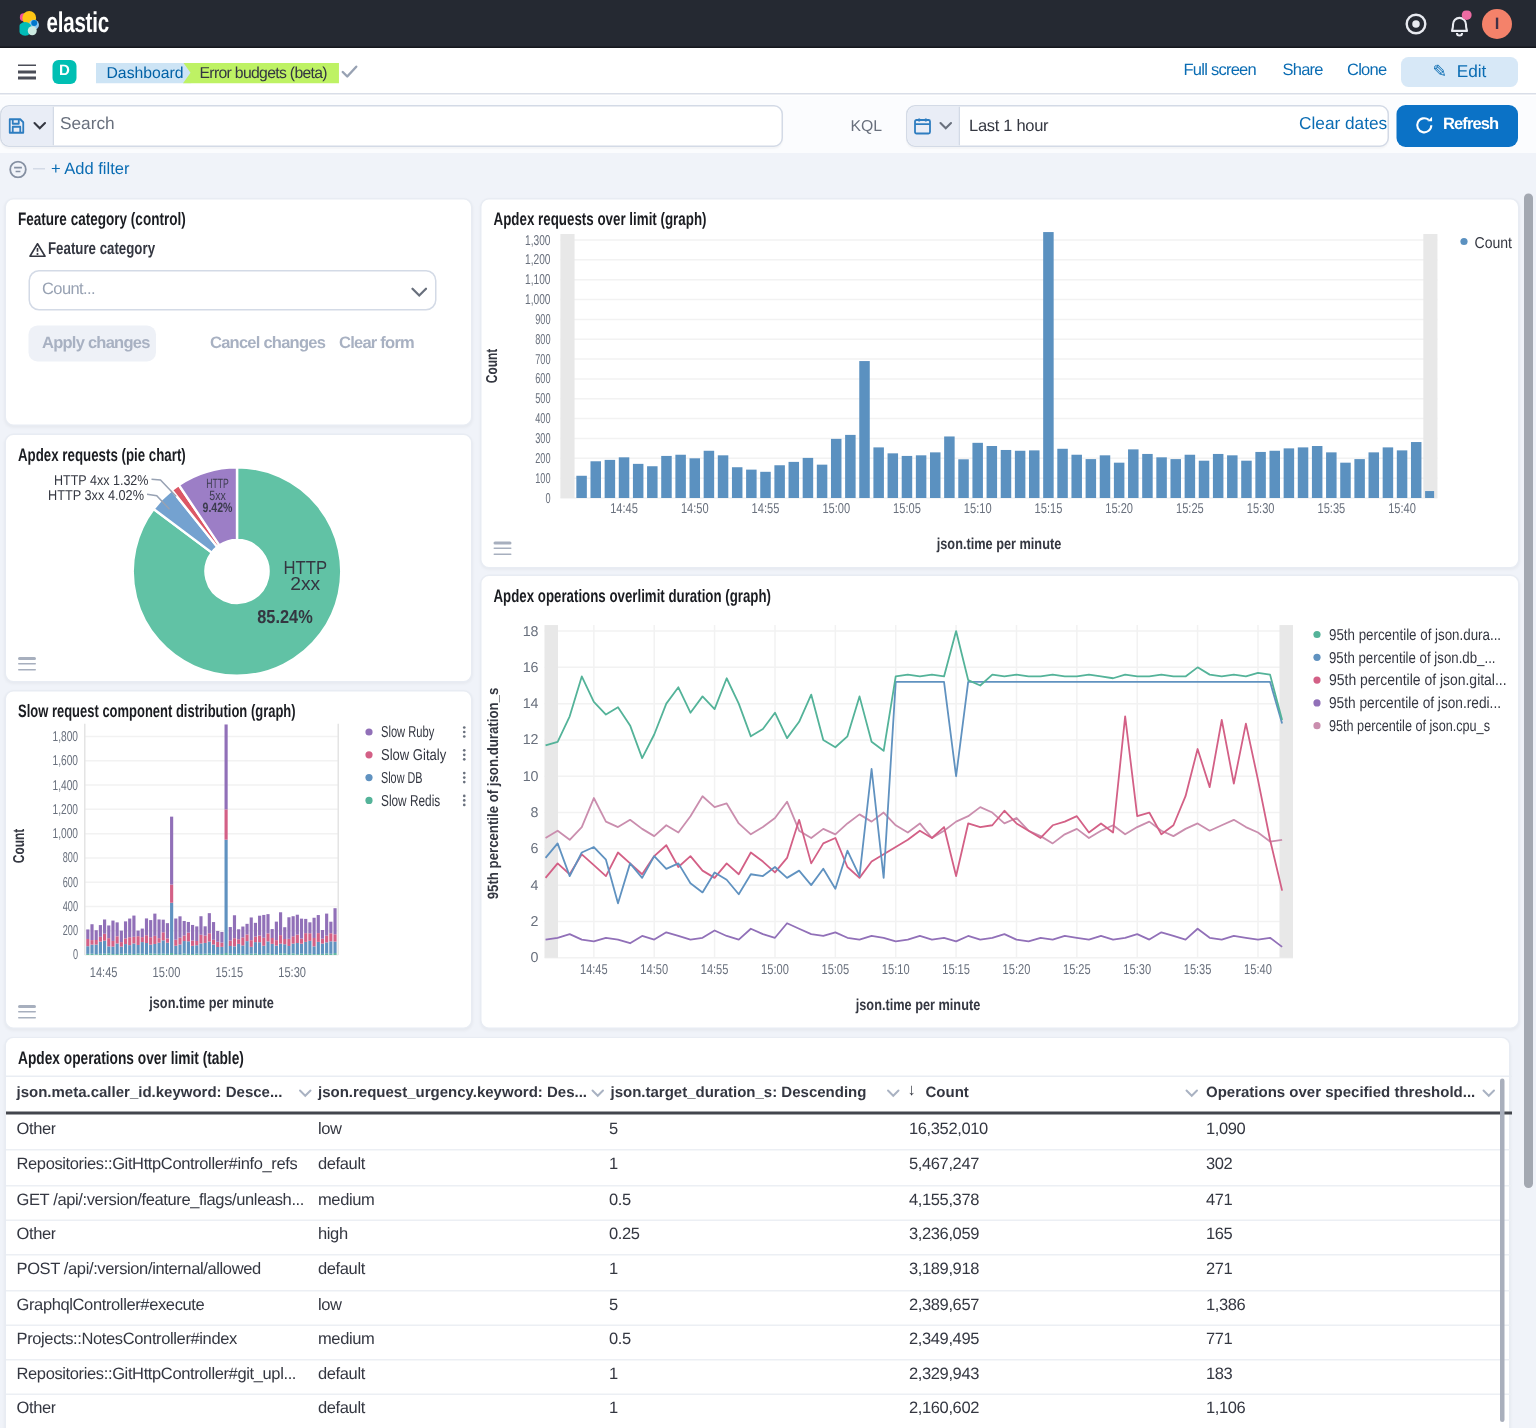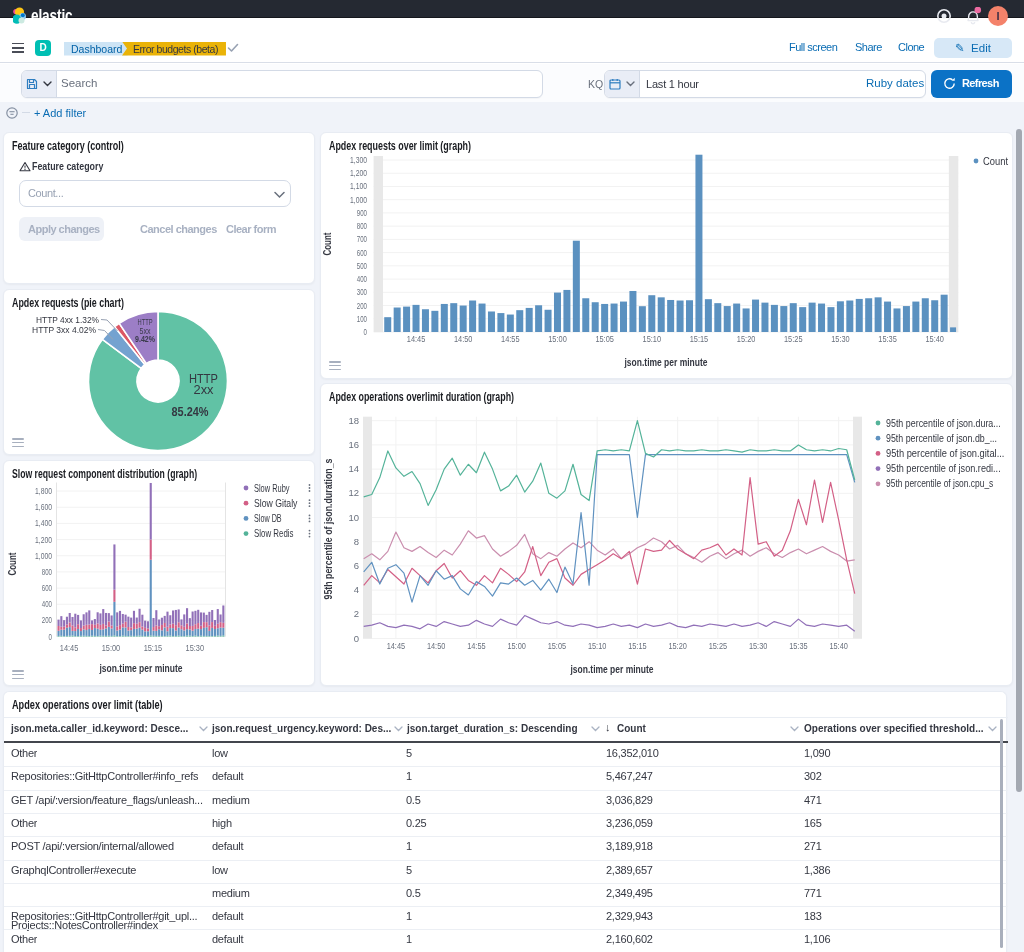--- a/index.html
+++ b/index.html
@@ -1,21 +1,21 @@
 <!DOCTYPE html>
 <html><head><meta charset="utf-8"><style>
 *{margin:0;padding:0;box-sizing:border-box}
 html,body{width:1024px;height:952px;overflow:hidden;font-family:"Liberation Sans",sans-serif;background:#fff}
 .abs{position:absolute;white-space:nowrap}
 .panel{position:absolute;background:#fff;border-radius:6px;border:1px solid #E8ECF3;box-shadow:0 1px 2px rgba(0,0,0,.04)}
 .listicon{position:absolute;width:12px;height:10px;opacity:.85}
 .listicon i{display:block;height:1.6px;background:#98A2B3;margin-bottom:2.2px;border-radius:1px}
 </style></head>
 <body>
-<div class="abs" style="left:0;top:0;width:1024px;height:18px;background:#252932;border-bottom:1px solid #15171D">
+<div class="abs" style="left:0;top:0;width:1024px;height:32px;background:#252932;border-bottom:1px solid #15171D">
   <svg class="abs" style="left:13px;top:5px" width="26" height="22" xmlns="http://www.w3.org/2000/svg">
     <circle cx="2.8" cy="6.5" r="2.6" fill="#F04E98"></circle>
     <circle cx="6.5" cy="7" r="4.6" fill="#FEC514"></circle>
     <circle cx="9.6" cy="11.5" r="3.4" fill="#93C9EF"></circle>
     <circle cx="9.8" cy="10.3" r="2" fill="#0077CC"></circle>
     <circle cx="3.8" cy="14.2" r="4.6" fill="#02BCB7"></circle>
     <circle cx="8.5" cy="15.5" r="3" fill="#CCEAE1"></circle>
   </svg>
   <div class="abs" style="left:31px;top:4.5px;font-size:19px;font-weight:700;color:#fff;letter-spacing:-.2px;transform:scaleX(.72);transform-origin:0 0">elastic</div>
   <svg class="abs" style="left:936px;top:8px" width="16" height="16" xmlns="http://www.w3.org/2000/svg">
@@ -29,31 +29,31 @@
   <div class="abs" style="left:988px;top:6px;width:20px;height:20px;border-radius:50%;background:#F4826A;text-align:center;font-size:11px;font-weight:700;color:#403046;line-height:20px">I</div>
 </div>
 <div class="abs" style="left:0;top:32px;width:1024px;height:31px;background:#fff;border-bottom:1px solid #D9DEE8">
   <div class="abs" style="left:12px;top:10.5px;width:11.5px">
     <div style="height:1.8px;background:#4A4D57;margin-bottom:2.6px"></div>
     <div style="height:1.8px;background:#4A4D57;margin-bottom:2.6px"></div>
     <div style="height:1.8px;background:#4A4D57"></div>
   </div>
   <div class="abs" style="left:35px;top:8px;width:16px;height:16px;border-radius:4px;background:#00BFB3;color:#fff;font-size:10px;font-weight:700;text-align:center;line-height:16px">D</div>
   <div class="abs" style="left:64px;top:9.5px;height:14px;background:#CDE4F5;color:#0061A6;font-size:10.5px;line-height:14px;padding:0 11px 0 7px;clip-path:polygon(0 0,calc(100% - 6px) 0,100% 50%,calc(100% - 6px) 100%,0 100%)">Dashboard</div>
-  <div class="abs" style="left:122px;top:9.5px;height:14px;background:#eab308;color:#343741;font-size:10.5px;letter-spacing:-.45px;line-height:14px;padding:0 8px 0 11px;clip-path:polygon(0 0,100% 0,100% 100%,0 100%,5px 50%)">Error budgets (beta)</div>
+  <div class="abs" style="left:122px;top:9.5px;height:14px;background:#bef264;color:#343741;font-size:10.5px;letter-spacing:-.45px;line-height:14px;padding:0 8px 0 11px;clip-path:polygon(0 0,100% 0,100% 100%,0 100%,5px 50%)">Error budgets (beta)</div>
   <svg class="abs" style="left:227px;top:11px" width="12" height="10" xmlns="http://www.w3.org/2000/svg">
       <path d="M1.5 5 L4.5 8 L10.5 1.5" fill="none" stroke="#98A2B3" stroke-width="1.6" stroke-linecap="round" stroke-linejoin="round"></path>
     </svg>
   <div class="abs" style="left:789px;top:9px;font-size:11px;letter-spacing:-.5px;color:#0A6CB3">Full screen</div>
   <div class="abs" style="left:855px;top:9px;font-size:11px;letter-spacing:-.5px;color:#0A6CB3">Share</div>
   <div class="abs" style="left:898px;top:9px;font-size:11px;letter-spacing:-.5px;color:#0A6CB3">Clone</div>
   <div class="abs" style="left:934px;top:6px;width:78px;height:20px;background:#D7E8F7;border-radius:5px;text-align:center;font-size:11.5px;color:#0A6CB3;line-height:20px">✎&nbsp; Edit</div>
 </div>
 <div class="abs" style="left:0;top:64px;width:1024px;height:38px;background:#FBFCFE"></div>
-<div class="abs" style="left:21px;top:69.5px;width:522px;height:28px;background:#fff;border:1px solid #D3DAE6;border-radius:6px;box-shadow:0 1px 1px rgba(0,0,0,.03)">
+<div class="abs" style="left:0;top:69.5px;width:522px;height:28px;background:#fff;border:1px solid #D3DAE6;border-radius:6px;box-shadow:0 1px 1px rgba(0,0,0,.03)">
   <div class="abs" style="left:0;top:0;width:35px;height:26px;background:#E9EDF6;border-right:1px solid #D3DAE6;border-radius:5px 0 0 5px">
     <svg class="abs" style="left:3.5px;top:7px" width="12" height="12" xmlns="http://www.w3.org/2000/svg">
         <path d="M1.5 1.5 h7 l2 2 v7 h-9 Z M3.5 1.5 v3 h4 v-3 M3.5 10.5 v-4 h5 v4" fill="none" stroke="#2E7DC0" stroke-width="1.2" stroke-linejoin="round"></path>
       </svg>
     <svg class="abs" style="left:21px;top:10.5px" width="9" height="6" xmlns="http://www.w3.org/2000/svg">
         <path d="M1 1 L4.5 4.5 L8 1" fill="none" stroke="#343741" stroke-width="1.4" stroke-linecap="round"></path>
       </svg>
   </div>
   <div class="abs" style="left:39px;top:6.5px;font-size:11.5px;color:#69707D">Search</div>
   <div class="abs" style="left:566px;top:7px;font-size:10.5px;color:#69707D">KQL</div>
@@ -64,21 +64,21 @@
         <rect x="1" y="2" width="10" height="9" rx="1" fill="none" stroke="#2E7DC0" stroke-width="1.2"></rect>
         <line x1="1" y1="4.8" x2="11" y2="4.8" stroke="#2E7DC0" stroke-width="1.2"></line>
         <line x1="3.8" y1="1" x2="3.8" y2="3" stroke="#2E7DC0" stroke-width="1.2"></line>
         <line x1="8.2" y1="1" x2="8.2" y2="3" stroke="#2E7DC0" stroke-width="1.2"></line>
       </svg>
     <svg class="abs" style="left:21px;top:10.5px" width="9" height="6" xmlns="http://www.w3.org/2000/svg">
         <path d="M1 1 L4.5 4.5 L8 1" fill="none" stroke="#69707D" stroke-width="1.4" stroke-linecap="round"></path>
       </svg>
   </div>
   <div class="abs" style="left:41px;top:7px;font-size:11px;letter-spacing:-.2px;color:#343741">Last 1 hour</div>
-  <div class="abs" style="left:261px;top:6.5px;font-size:11.5px;color:#0A6CB3">Ruby dates</div>
+  <div class="abs" style="left:261px;top:6.5px;font-size:11.5px;color:#0A6CB3">Clear dates</div>
 </div>
 <div class="abs" style="left:931px;top:69.5px;width:81px;height:28px;background:#0B72C6;border-radius:6px">
   <svg class="abs" style="left:12px;top:7.5px" width="13" height="13" xmlns="http://www.w3.org/2000/svg">
       <path d="M11.2 6.5 a4.7 4.7 0 1 1 -1.7 -3.6" fill="none" stroke="#fff" stroke-width="1.4"></path>
       <path d="M11.7 0.8 v3 h-3 Z" fill="#fff"></path>
     </svg>
   <div class="abs" style="left:31px;top:7px;font-size:11px;font-weight:700;letter-spacing:-.6px;color:#fff">Refresh</div>
 </div>
 <div class="abs" style="left:0;top:102px;width:1024px;height:850px;background:#F0F3F9"></div>
 <svg class="abs" style="left:6px;top:107px" width="12" height="12" xmlns="http://www.w3.org/2000/svg">
@@ -653,42 +653,42 @@
 <div class="abs" style="left:0;top:74.3px;width:1004px;height:1px;background:#ECEFF4"></div>
 <div class="abs" style="left:7px;top:78.3px;font-size:11px;letter-spacing:-.25px;color:#343741;max-width:196px;overflow:hidden;">Repositories::GitHttpController#info_refs</div>
 <div class="abs" style="left:208px;top:78.3px;font-size:11px;letter-spacing:-.25px;color:#343741;">default</div>
 <div class="abs" style="left:402px;top:78.3px;font-size:11px;letter-spacing:-.25px;color:#343741;">1</div>
 <div class="abs" style="left:602px;top:78.3px;font-size:11px;letter-spacing:-.25px;color:#343741;">5,467,247</div>
 <div class="abs" style="left:800px;top:78.3px;font-size:11px;letter-spacing:-.25px;color:#343741;">302</div>
 <div class="abs" style="left:0;top:97.6px;width:1004px;height:1px;background:#ECEFF4"></div>
 <div class="abs" style="left:7px;top:101.6px;font-size:11px;letter-spacing:-.25px;color:#343741;max-width:196px;overflow:hidden;">GET /api/:version/feature_flags/unleash...</div>
 <div class="abs" style="left:208px;top:101.6px;font-size:11px;letter-spacing:-.25px;color:#343741;">medium</div>
 <div class="abs" style="left:402px;top:101.6px;font-size:11px;letter-spacing:-.25px;color:#343741;">0.5</div>
-<div class="abs" style="left:602px;top:101.6px;font-size:11px;letter-spacing:-.25px;color:#343741;">3,036,829</div>
+<div class="abs" style="left:602px;top:101.6px;font-size:11px;letter-spacing:-.25px;color:#343741;">4,155,378</div>
 <div class="abs" style="left:800px;top:101.6px;font-size:11px;letter-spacing:-.25px;color:#343741;">471</div>
 <div class="abs" style="left:0;top:120.9px;width:1004px;height:1px;background:#ECEFF4"></div>
 <div class="abs" style="left:7px;top:124.9px;font-size:11px;letter-spacing:-.25px;color:#343741;max-width:196px;overflow:hidden;">Other</div>
 <div class="abs" style="left:208px;top:124.9px;font-size:11px;letter-spacing:-.25px;color:#343741;">high</div>
 <div class="abs" style="left:402px;top:124.9px;font-size:11px;letter-spacing:-.25px;color:#343741;">0.25</div>
 <div class="abs" style="left:602px;top:124.9px;font-size:11px;letter-spacing:-.25px;color:#343741;">3,236,059</div>
 <div class="abs" style="left:800px;top:124.9px;font-size:11px;letter-spacing:-.25px;color:#343741;">165</div>
 <div class="abs" style="left:0;top:144.2px;width:1004px;height:1px;background:#ECEFF4"></div>
 <div class="abs" style="left:7px;top:148.2px;font-size:11px;letter-spacing:-.25px;color:#343741;max-width:196px;overflow:hidden;">POST /api/:version/internal/allowed</div>
 <div class="abs" style="left:208px;top:148.2px;font-size:11px;letter-spacing:-.25px;color:#343741;">default</div>
 <div class="abs" style="left:402px;top:148.2px;font-size:11px;letter-spacing:-.25px;color:#343741;">1</div>
 <div class="abs" style="left:602px;top:148.2px;font-size:11px;letter-spacing:-.25px;color:#343741;">3,189,918</div>
 <div class="abs" style="left:800px;top:148.2px;font-size:11px;letter-spacing:-.25px;color:#343741;">271</div>
 <div class="abs" style="left:0;top:167.5px;width:1004px;height:1px;background:#ECEFF4"></div>
 <div class="abs" style="left:7px;top:171.5px;font-size:11px;letter-spacing:-.25px;color:#343741;max-width:196px;overflow:hidden;">GraphqlController#execute</div>
 <div class="abs" style="left:208px;top:171.5px;font-size:11px;letter-spacing:-.25px;color:#343741;">low</div>
 <div class="abs" style="left:402px;top:171.5px;font-size:11px;letter-spacing:-.25px;color:#343741;">5</div>
 <div class="abs" style="left:602px;top:171.5px;font-size:11px;letter-spacing:-.25px;color:#343741;">2,389,657</div>
 <div class="abs" style="left:800px;top:171.5px;font-size:11px;letter-spacing:-.25px;color:#343741;">1,386</div>
 <div class="abs" style="left:0;top:190.8px;width:1004px;height:1px;background:#ECEFF4"></div>
-<div class="abs" style="left:7px;top:194.8px;font-size:11px;letter-spacing:-.25px;color:#343741;max-width:196px;overflow:hidden;margin-top:32px;">Projects::NotesController#index</div>
+<div class="abs" style="left:7px;top:194.8px;font-size:11px;letter-spacing:-.25px;color:#343741;max-width:196px;overflow:hidden;">Projects::NotesController#index</div>
 <div class="abs" style="left:208px;top:194.8px;font-size:11px;letter-spacing:-.25px;color:#343741;">medium</div>
 <div class="abs" style="left:402px;top:194.8px;font-size:11px;letter-spacing:-.25px;color:#343741;">0.5</div>
 <div class="abs" style="left:602px;top:194.8px;font-size:11px;letter-spacing:-.25px;color:#343741;">2,349,495</div>
 <div class="abs" style="left:800px;top:194.8px;font-size:11px;letter-spacing:-.25px;color:#343741;">771</div>
 <div class="abs" style="left:0;top:214.1px;width:1004px;height:1px;background:#ECEFF4"></div>
 <div class="abs" style="left:7px;top:218.1px;font-size:11px;letter-spacing:-.25px;color:#343741;max-width:196px;overflow:hidden;">Repositories::GitHttpController#git_upl...</div>
 <div class="abs" style="left:208px;top:218.1px;font-size:11px;letter-spacing:-.25px;color:#343741;">default</div>
 <div class="abs" style="left:402px;top:218.1px;font-size:11px;letter-spacing:-.25px;color:#343741;">1</div>
 <div class="abs" style="left:602px;top:218.1px;font-size:11px;letter-spacing:-.25px;color:#343741;">2,329,943</div>
 <div class="abs" style="left:800px;top:218.1px;font-size:11px;letter-spacing:-.25px;color:#343741;">183</div>

